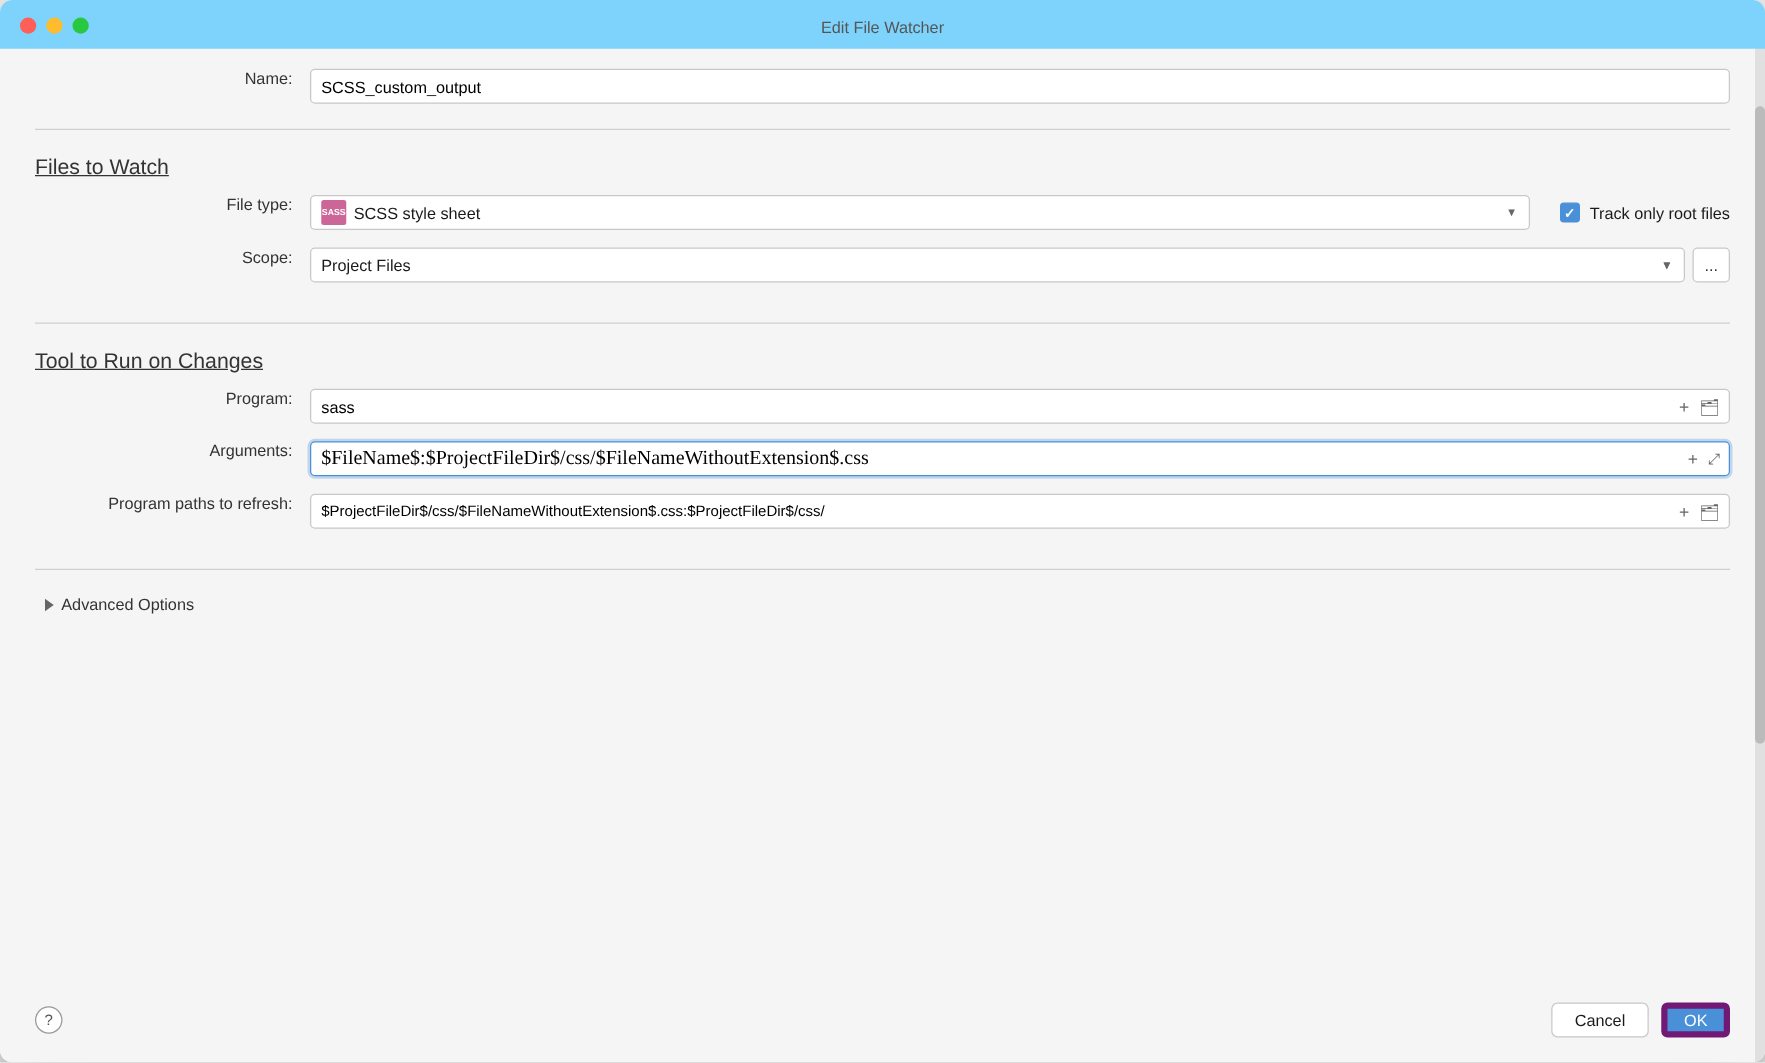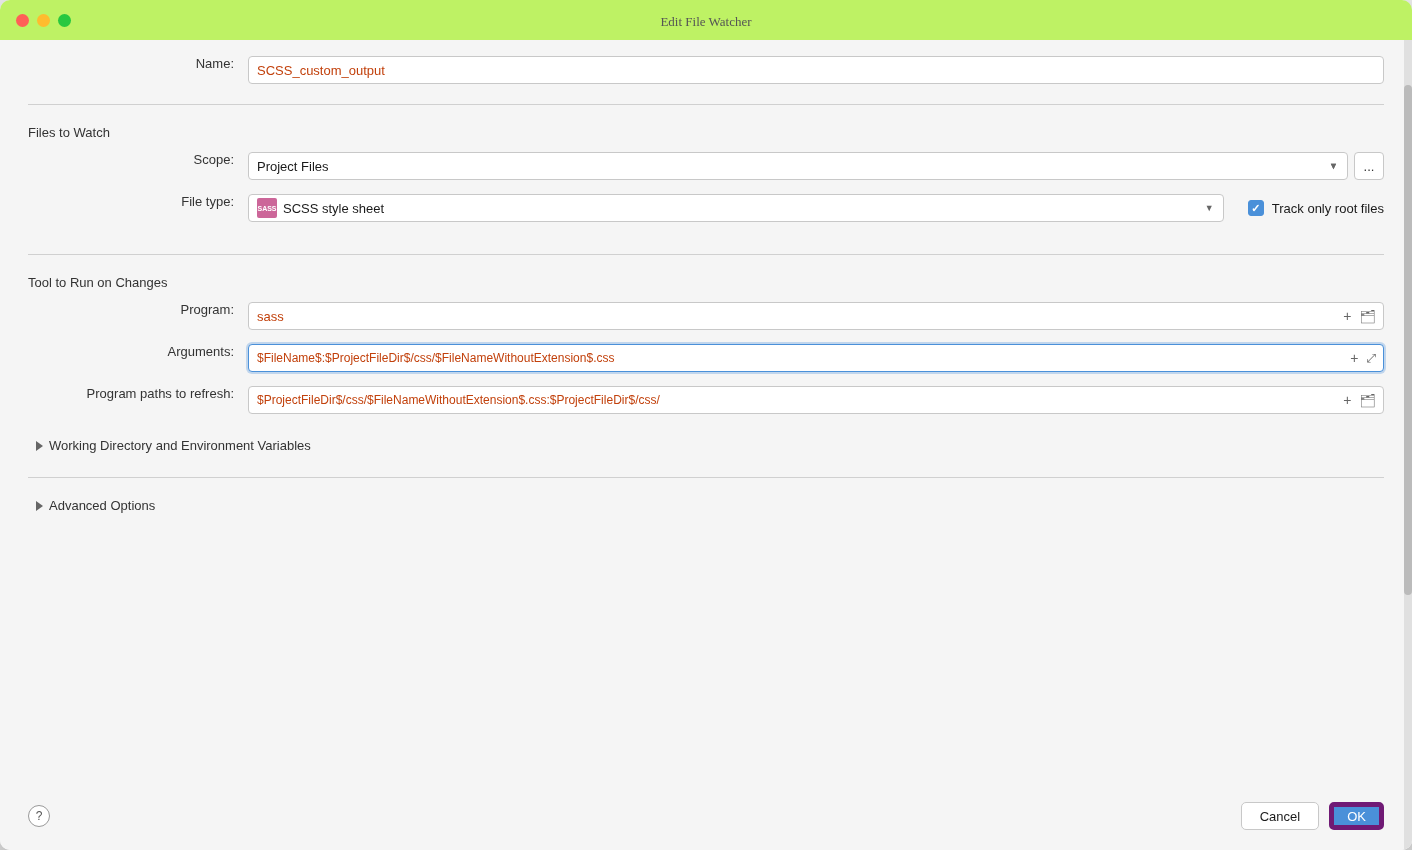--- a/index.html
+++ b/index.html
@@ -30,22 +30,21 @@
       position: relative;
       overflow: hidden;
     }
 
     .titlebar {
       display: flex;
       align-items: center;
       justify-content: center;
       padding: 14px 16px 10px;
       position: relative;
-      background: #bef264;
-      font-family: Liberation Serif, serif;
+      background: #7dd3fc;
     }
 
     .window-controls {
       position: absolute;
       left: 16px;
       top: 14px;
       display: flex;
       gap: 8px;
       align-items: center;
     }
@@ -97,31 +96,32 @@
 
     input[type="text"] {
       width: 100%;
       height: 28px;
       border: 1px solid #c8c8c8;
       border-radius: 4px;
       padding: 4px 8px;
       font-size: 13px;
       background: white;
       outline: none;
-      color: #c2410c;
+      color: #000000;
     }
 
     .section-header {
-      font-size: 13px;
+      font-size: 17px;
       font-weight: 500;
       color: #333;
       margin: 6px 0 12px 0;
       display: flex;
       align-items: center;
       gap: 6px;
+      text-decoration: underline;
     }
 
     .section-divider {
       border: none;
       border-top: 1px solid #d0d0d0;
       margin: 6px 0 14px 0;
     }
 
     .filetype-select-wrapper {
       position: relative;
@@ -383,57 +383,57 @@
     <div class="form-row">
       <div class="form-label">Name:</div>
       <div class="form-control">
         <input type="text" value="SCSS_custom_output" style="">
       </div>
     </div>
 
     <hr class="section-divider">
     <div class="section-header">
       <span>Files to Watch</span>
-    </div>
-
-    <div class="form-row">
-      <div class="form-label">Scope:</div>
-      <div class="form-control">
-        <div class="scope-row">
-          <div class="scope-select-wrapper" style="flex:1; position:relative;">
-            <div style="width:100%; height:28px; border:1px solid #c8c8c8; border-radius:4px; padding:0 28px 0 8px; font-size:13px; background:white; display:flex; align-items:center; cursor:pointer;">
-              <span>Project Files</span>
-            </div>
-            <span style="position:absolute; right:10px; top:50%; transform:translateY(-50%); font-size:9px; color:#666; pointer-events:none;">▼</span>
-          </div>
-          <button class="ellipsis-btn">
-            <span>...</span>
-          </button>
-        </div>
-      </div>
     </div>
 
     <div class="form-row">
       <div class="form-label">File type:</div>
       <div class="form-control" style="display:flex; align-items:center; gap:12px;">
         <div class="filetype-select-wrapper">
           <div class="filetype-select-inner">
             <span class="sass-icon">
               <span>SASS</span>
             </span>
             <span>SCSS style sheet</span>
           </div>
         </div>
         <div class="track-only-row">
           <div class="checkbox-blue"></div>
           <span>Track only root files</span>
         </div>
       </div>
     </div>
 
+    <div class="form-row">
+      <div class="form-label">Scope:</div>
+      <div class="form-control">
+        <div class="scope-row">
+          <div class="scope-select-wrapper" style="flex:1; position:relative;">
+            <div style="width:100%; height:28px; border:1px solid #c8c8c8; border-radius:4px; padding:0 28px 0 8px; font-size:13px; background:white; display:flex; align-items:center; cursor:pointer;">
+              <span>Project Files</span>
+            </div>
+            <span style="position:absolute; right:10px; top:50%; transform:translateY(-50%); font-size:9px; color:#666; pointer-events:none;">▼</span>
+          </div>
+          <button class="ellipsis-btn">
+            <span>...</span>
+          </button>
+        </div>
+      </div>
+    </div>
+
     <div style="height: 12px;"></div>
 
     <hr class="section-divider">
     <div class="section-header">
       <span>Tool to Run on Changes</span>
     </div>
 
     <div class="form-row">
       <div class="form-label">Program:</div>
       <div class="form-control">
@@ -448,21 +448,21 @@
             </button>
           </div>
         </div>
       </div>
     </div>
 
     <div class="form-row">
       <div class="form-label">Arguments:</div>
       <div class="form-control">
         <div class="input-with-btns">
-          <input type="text" class="arguments-input" value="$FileName$:$ProjectFileDir$/css/$FileNameWithoutExtension$.css" style="padding-right: 60px; font-family: Liberation Sans, sans-serif; font-size: 12px;">
+          <input type="text" class="arguments-input" value="$FileName$:$ProjectFileDir$/css/$FileNameWithoutExtension$.css" style="padding-right: 60px; font-family: Liberation Serif, serif; font-size: 16px;">
           <div class="input-action-btns">
             <button class="icon-btn" title="Add">
               <span>+</span>
             </button>
             <button class="icon-btn" title="Expand">
               <span style="font-size:12px;">⤢</span>
             </button>
           </div>
         </div>
       </div>
@@ -478,24 +478,20 @@
               <span>+</span>
             </button>
             <button class="icon-btn" title="Browse">
               <span style="font-size:13px;">🗂</span>
             </button>
           </div>
         </div>
       </div>
     </div>
 
-    <div class="collapsible-section" style="padding-left: 8px; margin-top: 4px;">
-      <div class="triangle-right"></div>
-      <span>Working Directory and Environment Variables</span>
-    </div>
 
     <div style="height: 12px;"></div>
 
     <hr class="section-divider">
     <div class="collapsible-section" style="padding-left: 8px;">
       <div class="triangle-right"></div>
       <span>Advanced Options</span>
     </div>
 
     <div style="flex:1;"></div>

